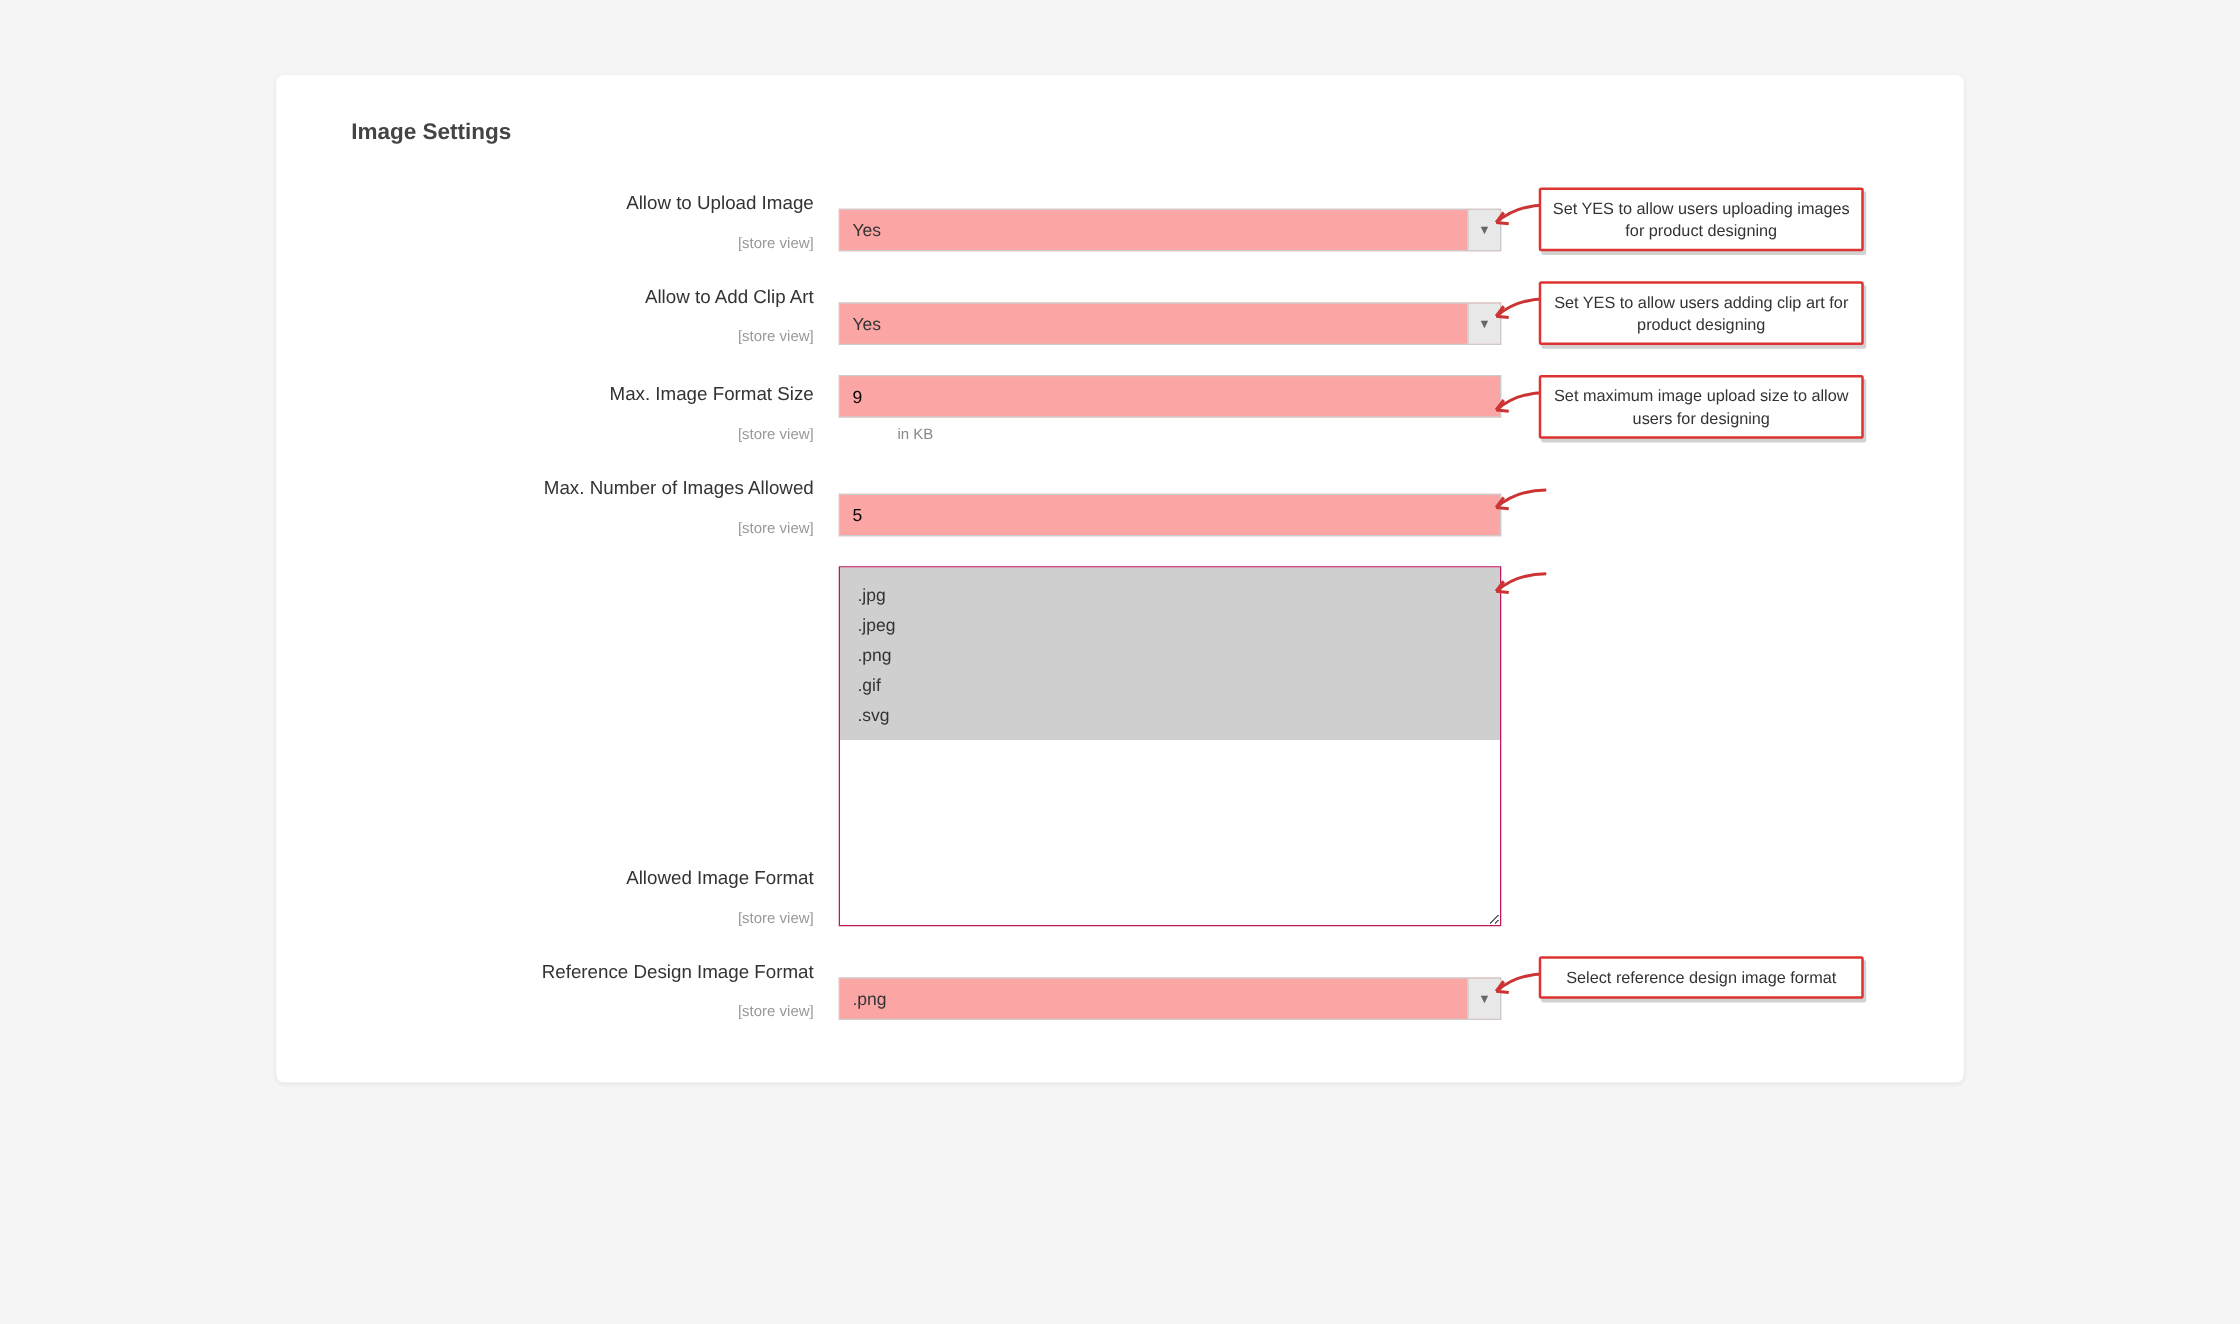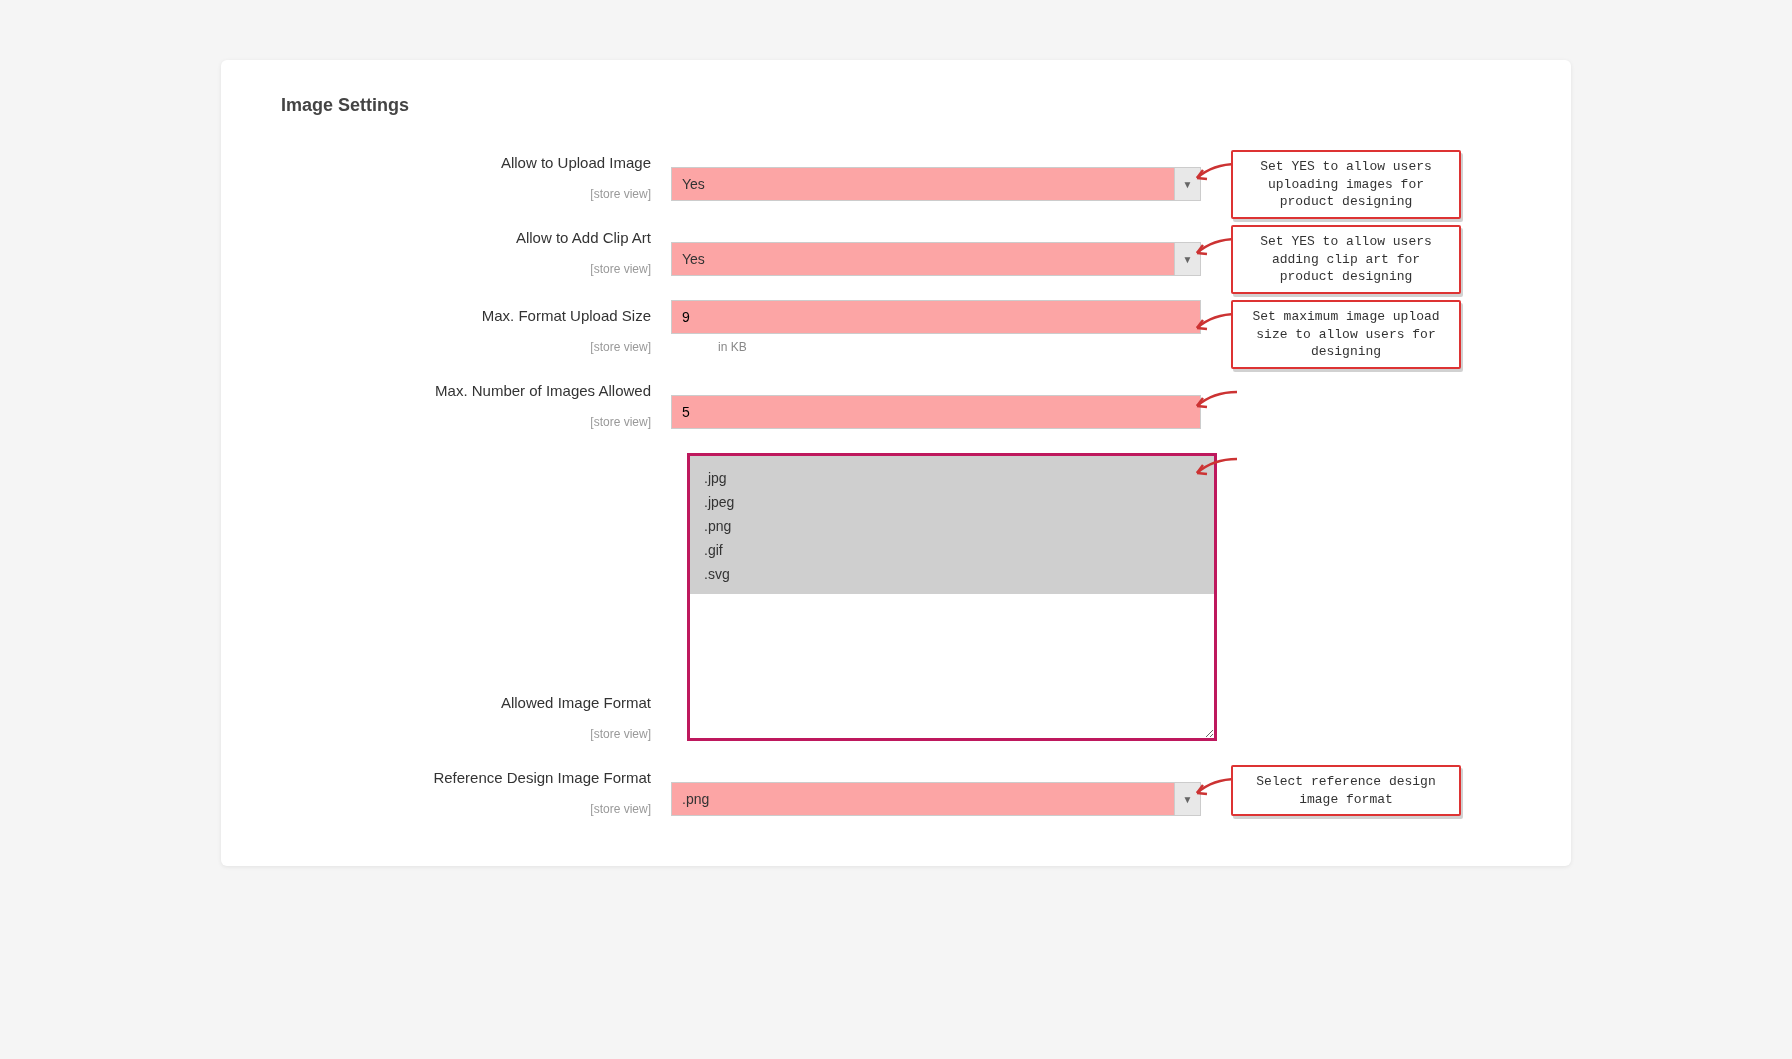--- a/index.html
+++ b/index.html
@@ -49,22 +49,21 @@
     margin-top: 16px;
   }
   .field-col {
     width: 530px;
     position: relative;
   }
   .hint-col {
     position: absolute;
     left: 950px;
     top: 0;
-    width: 230px;
-    font-family: Liberation Mono, monospace;
+    width: 260px;
   }
   input.text, .select-wrap {
     width: 100%;
     height: 34px;
     border: 1px solid #ccc;
     padding: 6px 10px;
     font-size: 14px;
     background: #fca5a5;
   }
   .select-wrap {
@@ -90,26 +89,25 @@
     color: #666;
   }
   .field-note {
     color: #888;
     font-size: 12px;
     margin-top: 6px;
     margin-left: 47px;
   }
   .multi-box {
     width: 100%;
-    border: 3px solid #be185d;
+    border: 1px solid #be185d;
     min-height: 288px;
     position: relative;
     resize: both;
     overflow: auto;
-    margin-left: 16px;
   }
   .multi-sel {
     background: #cfcfcf;
     padding: 10px 14px 8px 14px;
   }
   .multi-sel div {
     padding: 4px 0;
     font-size: 14px;
     color: #333;
   }
@@ -171,21 +169,21 @@
       <path d="M46 4 Q 22 4 6 18" stroke="#c33" stroke-width="2.5" fill="none"></path>
       <path d="M6 18 L12 10 M6 18 L16 19" stroke="#c33" stroke-width="2.5" fill="none"></path>
     </svg>
     <div class="hint-col">
       <div class="callout">Set YES to allow users adding clip art for product designing</div>
     </div>
   </div>
 
   <div class="row">
     <div class="label-col">
-      <span class="label-main">Max. Format Upload Size</span>
+      <span class="label-main">Max. Image Format Size</span>
       <span class="label-scope">[store view]</span>
     </div>
     <div class="field-col">
       <input class="text" type="text" value="9" style="">
       <div class="field-note">in KB</div>
     </div>
     <svg class="arrow-connector" style="left:910px;top:10px" width="48" height="26">
       <path d="M46 4 Q 22 4 6 18" stroke="#c33" stroke-width="2.5" fill="none"></path>
       <path d="M6 18 L12 10 M6 18 L16 19" stroke="#c33" stroke-width="2.5" fill="none"></path>
     </svg>

